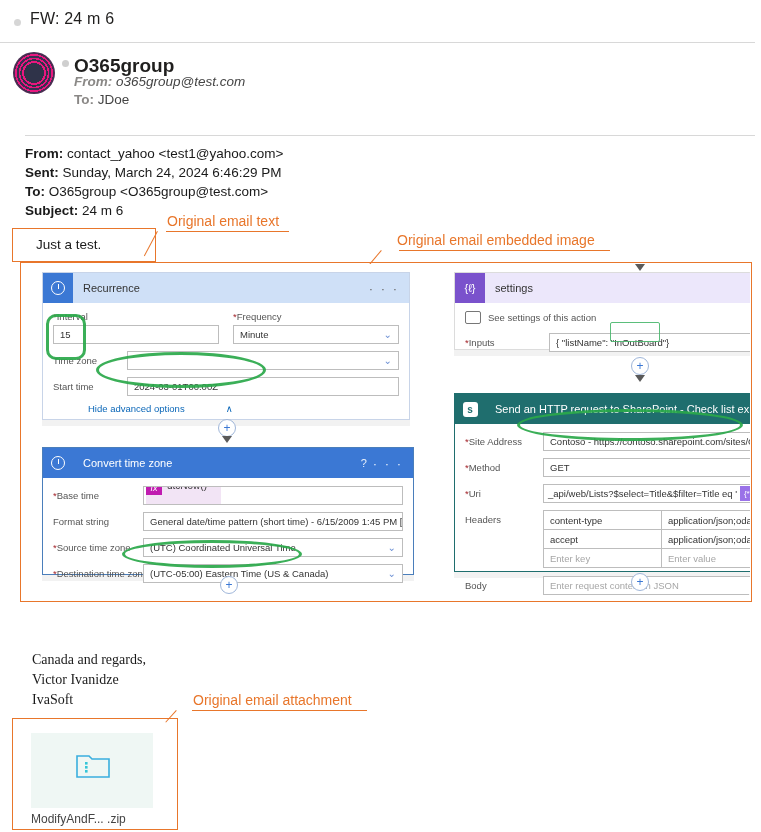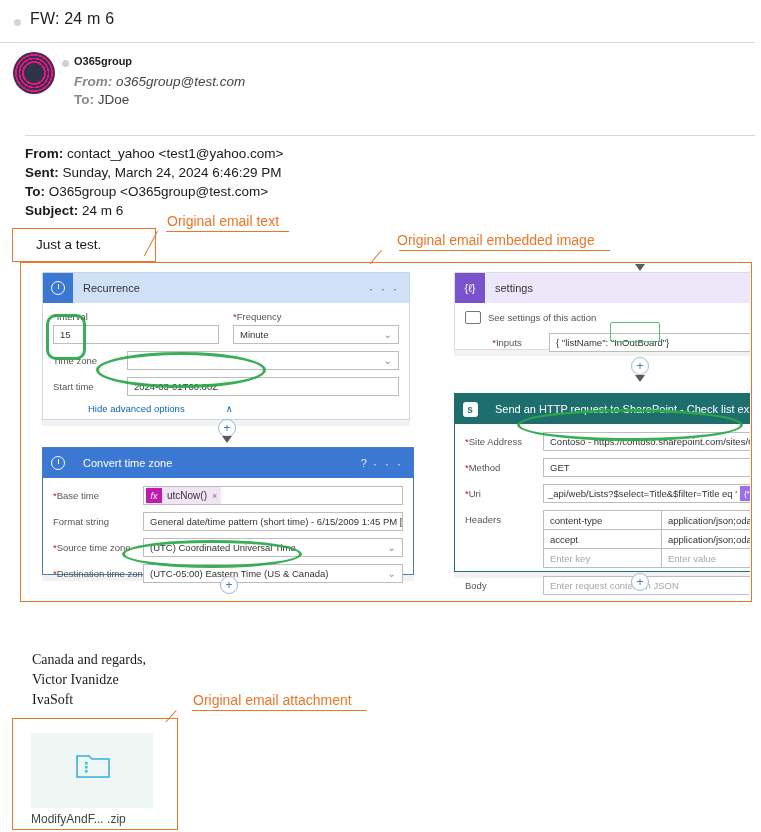--- a/index.html
+++ b/index.html
@@ -26,21 +26,21 @@
         #e8177f 34% 40%,
         #2f3349 40% 46%,
         #e8177f 46% 52%,
         #3a2f52 52% 58%,
         #e8177f 58% 64%,
         #4a2c52 64% 72%,
         #c0186f 72% 82%,
         #3b2a4d 82% 100%);
   }
   .sender-dot{position:absolute;left:62px;top:60px;width:7px;height:7px;border-radius:50%;background:#cfcfcf;}
-  .sender-name{position:absolute;left:74px;top:55px;font-size:11px;font-weight:bold;color:#201f1e;}
+  .sender-name{position:absolute;left:74px;top:55px;font-size:19px;font-weight:bold;color:#201f1e;}
   .hdr-line{position:absolute;left:74px;font-size:13.5px;color:#444;}
   .hdr-line .lbl{color:#8a8886;font-weight:bold;}
   .from-line{top:74px;font-style:italic;}
   .to-line{top:92px;}
   .hr-two{position:absolute;left:25px;top:135px;width:730px;height:1px;background:#d8d8d8;}
 
   
   .quoted{position:absolute;left:25px;top:144px;font-size:13.5px;line-height:19px;color:#1a1a1a;}
   .quoted b{font-weight:bold;}
 
@@ -117,21 +117,21 @@
   .vline{position:absolute;width:1px;background:#9a9a9a;}
 
   
   .hgrid{border:1px solid #bdbdbd;border-bottom:none;box-sizing:border-box;width:100%;}
   .hgrow{display:flex;height:19px;border-bottom:1px solid #bdbdbd;box-sizing:border-box;}
   .hgcell{flex:1;display:flex;align-items:center;padding:0 6px;font-size:9.5px;color:#333;overflow:hidden;white-space:nowrap;}
   .hgcell.k{border-right:1px solid #bdbdbd;flex:0 0 46%;}
   .hgcell.ph{color:#a6a6a6;}
 
   
-  .fx{display:inline-flex;align-items:center;height:31px;background:#f2e4f5;}
+  .fx{display:inline-flex;align-items:flex-start;height:31px;background:#f2e4f5;}
   .fx .fxi{width:16px;height:15px;background:#c01bb0;color:#fff;display:flex;align-items:center;justify-content:center;font-size:9px;font-style:italic;}
   .fx .fxt{padding:0 5px;font-size:10px;color:#333;}
   .fx .fxx{font-size:9px;color:#777;padding-right:4px;}
 
   .tok{display:inline-flex;align-items:center;height:15px;background:#e8e0fa;}
   .tok .toki{width:16px;height:15px;background:#9a72e8;color:#fff;display:flex;align-items:center;justify-content:center;font-size:8px;}
 
   .advlink{font-size:9.5px;color:#0b67b8;padding-left:35px;}
 
   
@@ -322,21 +322,21 @@
             <span>{ℓ}</span>
           </div>
         <div class="card-title">settings</div>
       </div>
       <div class="card-body">
         <div class="row" style="margin-bottom:9px;">
           <span style="display:inline-block;width:14px;height:11px;border:1px solid #777;border-radius:2px;margin-right:7px;"></span>
           <span class="fl">See settings of this action</span>
         </div>
         <div class="row" style="margin-bottom:0;">
-          <div class="fl" style="width:84px;text-align:center;">
+          <div class="fl" style="width:84px;">
             <span class="req">*</span><span>Inputs</span>
           </div>
           <div class="fld" style="flex:1;">{ "listName": "InOutBoard"}</div>
         </div>
       </div>
     </div>
 
     <div class="hl thin" style="left:588px;top:58px;width:50px;height:20px;"></div>
 
     <div class="plusnode" style="left:609px;top:93px;">

